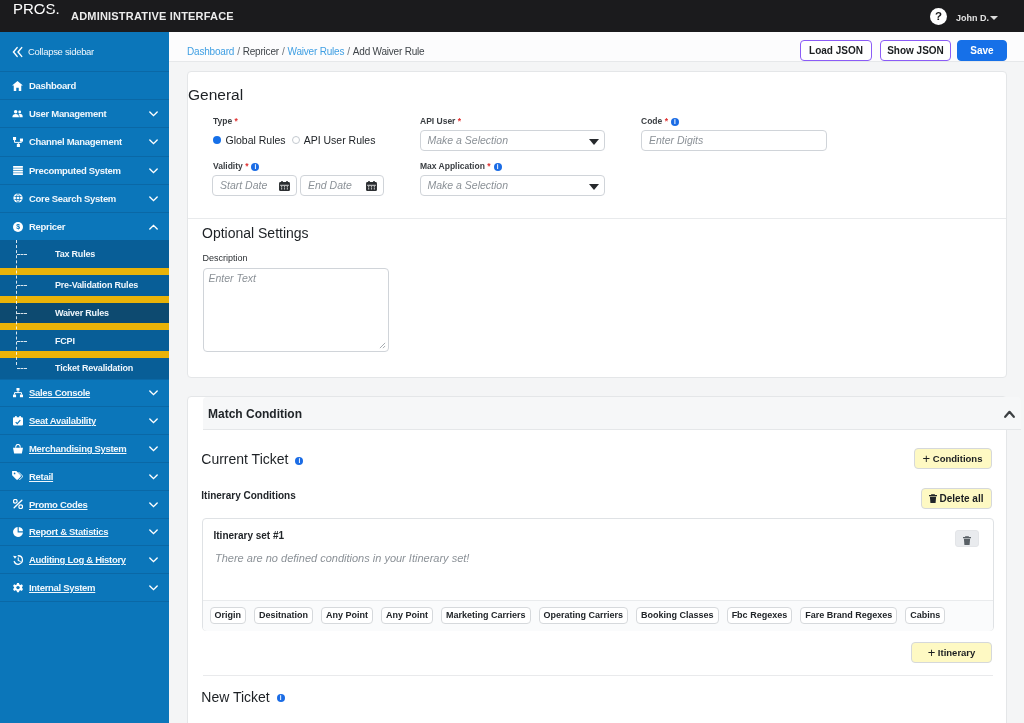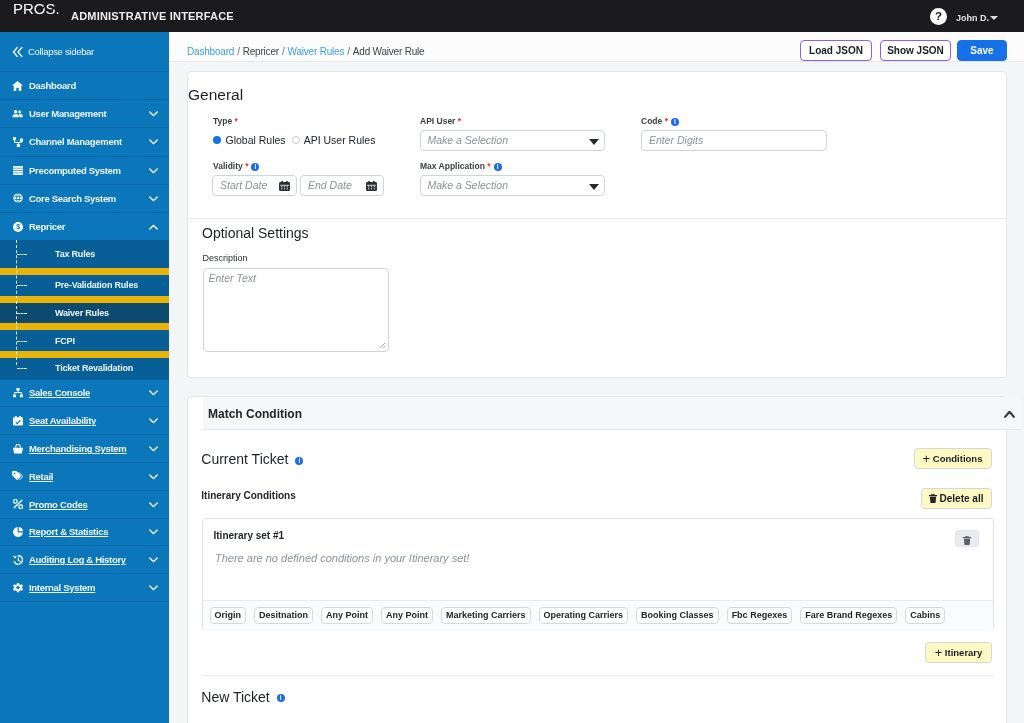--- a/index.html
+++ b/index.html
@@ -386,17 +386,17 @@
           <span class="chip">Any Point</span>
           <span class="chip">Marketing Carriers</span>
           <span class="chip">Operating Carriers</span>
           <span class="chip">Booking Classes</span>
           <span class="chip">Fbc Regexes</span>
           <span class="chip">Fare Brand Regexes</span>
           <span class="chip">Cabins</span>
       </div>
     </div>
 
-    <button class="wbtn" style="right:14px; top:245px; width:67px; height:21px; font-size:9.5px;"><span style="font-size:13px; font-weight:400; vertical-align:-1px;">+</span> Itinerary</button>
+    <button class="wbtn" style="right:14px; top:245px; width:81px; height:21px; font-size:9.5px;"><span style="font-size:13px; font-weight:400; vertical-align:-1px;">+</span> Itinerary</button>
     <div style="position:absolute; left:15px; top:278px; width:790px; border-top:1px solid #e9eaec;"></div>
     <div class="h2t" style="left:13.3px; top:291.5px;">New Ticket<span class="info" style="margin-left:7px; vertical-align:1.5px;">i</span></div>
   </div>
 </div>
 
 </body></html>

